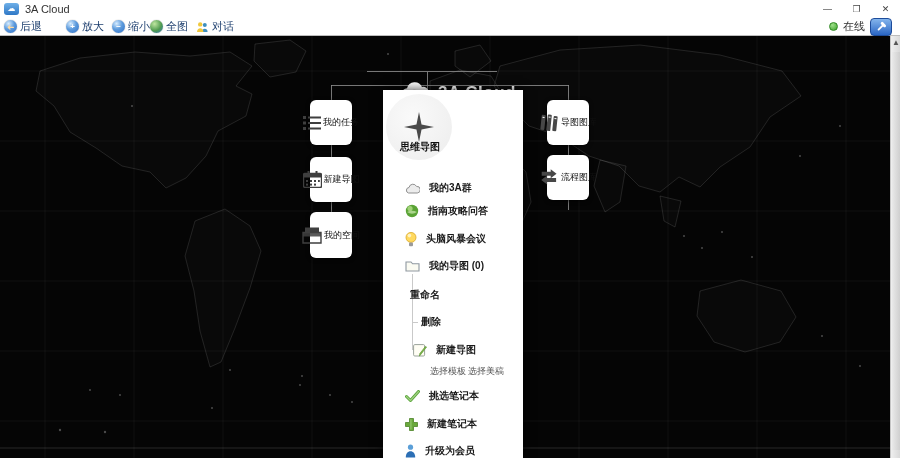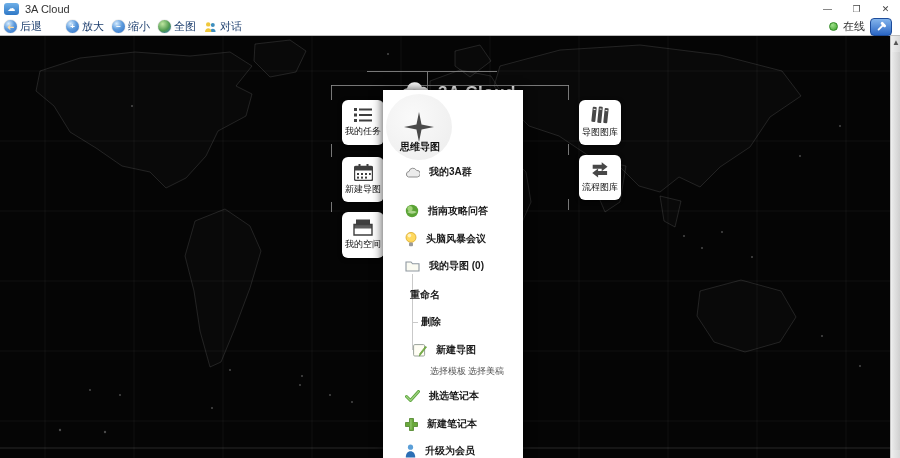--- a/index.html
+++ b/index.html
@@ -37,21 +37,21 @@
   .scrollbar{position:absolute;right:0;top:0;width:10px;height:422px;background:linear-gradient(90deg,#efefef,#d9d9d9);border-left:1px solid #c4c4c4;box-sizing:border-box;}
   .sb-up{position:absolute;top:2px;left:0;width:10px;height:12px;color:#555;font-size:8px;text-align:center;line-height:10px;}
   .sb-thumb{position:absolute;top:16px;left:1px;width:8px;height:398px;background:linear-gradient(90deg,#e9e9e9,#cfcfcf);}
   
   .logo{position:absolute;left:398px;top:46px;display:flex;align-items:center;gap:6px;z-index:3;}
   .logo-title{font-size:17px;font-weight:bold;color:#fff;letter-spacing:.5px;}
   
   .cline{position:absolute;background:#8c8c8c;opacity:.85;z-index:1;}
   
   .node{position:absolute;width:42px;height:45px;background:#fff;border-radius:6px;z-index:2;
-    box-shadow:0 1px 4px rgba(0,0,0,.7);display:flex;flex-direction:column;align-items:center;justify-content:center;gap:2px;cursor:pointer;margin-left:32px;}
+    box-shadow:0 1px 4px rgba(0,0,0,.7);display:flex;flex-direction:row;align-items:center;justify-content:center;gap:2px;cursor:pointer;}
   .node .lbl{font-size:9px;color:#111;white-space:nowrap;}
   
   .panel{position:absolute;left:383px;top:54px;width:140px;height:368px;background:#fff;z-index:4;box-shadow:0 0 10px rgba(0,0,0,.75);}
   .panel{top:90px;}
   .p-circle{position:absolute;left:3px;top:4px;width:66px;height:66px;border-radius:50%;
     background:radial-gradient(circle at 40% 35%,#fafafa,#ececec);display:flex;align-items:center;justify-content:center;}
   .p-title{position:absolute;left:0;top:50px;width:74px;text-align:center;font-size:10px;font-weight:bold;color:#111;}
   .p-row{position:absolute;display:flex;align-items:center;gap:9px;height:16px;cursor:pointer;}
   .p-row .txt{font-size:10px;font-weight:bold;color:#1a1a1a;white-space:nowrap;}
   .p-sub{position:absolute;font-size:10px;font-weight:bold;color:#1a1a1a;cursor:pointer;white-space:nowrap;}
@@ -88,21 +88,21 @@
           <span>+</span>
         </span>
       <span class="lbl">放大</span>
     </div>
     <div class="tbtn" style="margin-left:8px">
       <span class="tb-ico">
           <span>−</span>
         </span>
       <span class="lbl">缩小</span>
     </div>
-    <div class="tbtn" style="margin-left:8px">
+    <div class="tbtn" style="">
       <span class="tb-ico" style="background:radial-gradient(circle at 35% 30%,#bfe6a0 0%,#4f9a4f 55%,#2e6fc7 100%)"></span>
       <span class="lbl">全图</span>
     </div>
     <div class="tbtn" style="margin-left:8px">
       <span class="ico">
         <svg width="13" height="12" viewBox="0 0 13 12">
           <circle cx="8.8" cy="4" r="2" fill="#3e8fc0"></circle>
           <path d="M6 11c0-2 1.3-3.2 2.8-3.2S11.6 9 11.6 11z" fill="#3e8fc0"></path>
           <circle cx="4.2" cy="3.4" r="2.2" fill="#f0c83c"></circle>
           <path d="M1 11c0-2.3 1.5-3.7 3.2-3.7S7.4 8.7 7.4 11z" fill="#f0c83c"></path>
@@ -276,21 +276,21 @@
 
   <div class="panel">
     <div class="p-circle">
       <svg width="30" height="30" viewBox="0 0 26 26">
         <polygon points="13,6.5 14.6,11.4 19.5,13 14.6,14.6 13,19.5 11.4,14.6 6.5,13 11.4,11.4" fill="#6a6a6a" opacity=".75"></polygon>
         <polygon points="13,0 15.2,10.8 26,13 15.2,15.2 13,26 10.8,15.2 0,13 10.8,10.8" fill="#4a4a4a"></polygon>
       </svg>
     </div>
     <div class="p-title">思维导图</div>
 
-    <div class="p-row" style="left:22px;top:74px">
+    <div class="p-row" style="left:22px;top:90px">
       <span class="ico">
         <svg width="15" height="11" viewBox="0 0 15 11">
           <path d="M3.5 10 a2.8 2.8 0 0 1 .5-5.5 A4 4 0 0 1 11.5 3.4 a2.6 2.6 0 0 1 .8 6.6 Z" fill="#ececec" stroke="#8f8f8f" stroke-width="1"></path>
         </svg>
       </span>
       <span class="txt">我的3A群</span>
     </div>
     <div class="p-row" style="left:22px;top:113px">
       <span class="ico">
         <svg width="14" height="14" viewBox="0 0 14 14">

